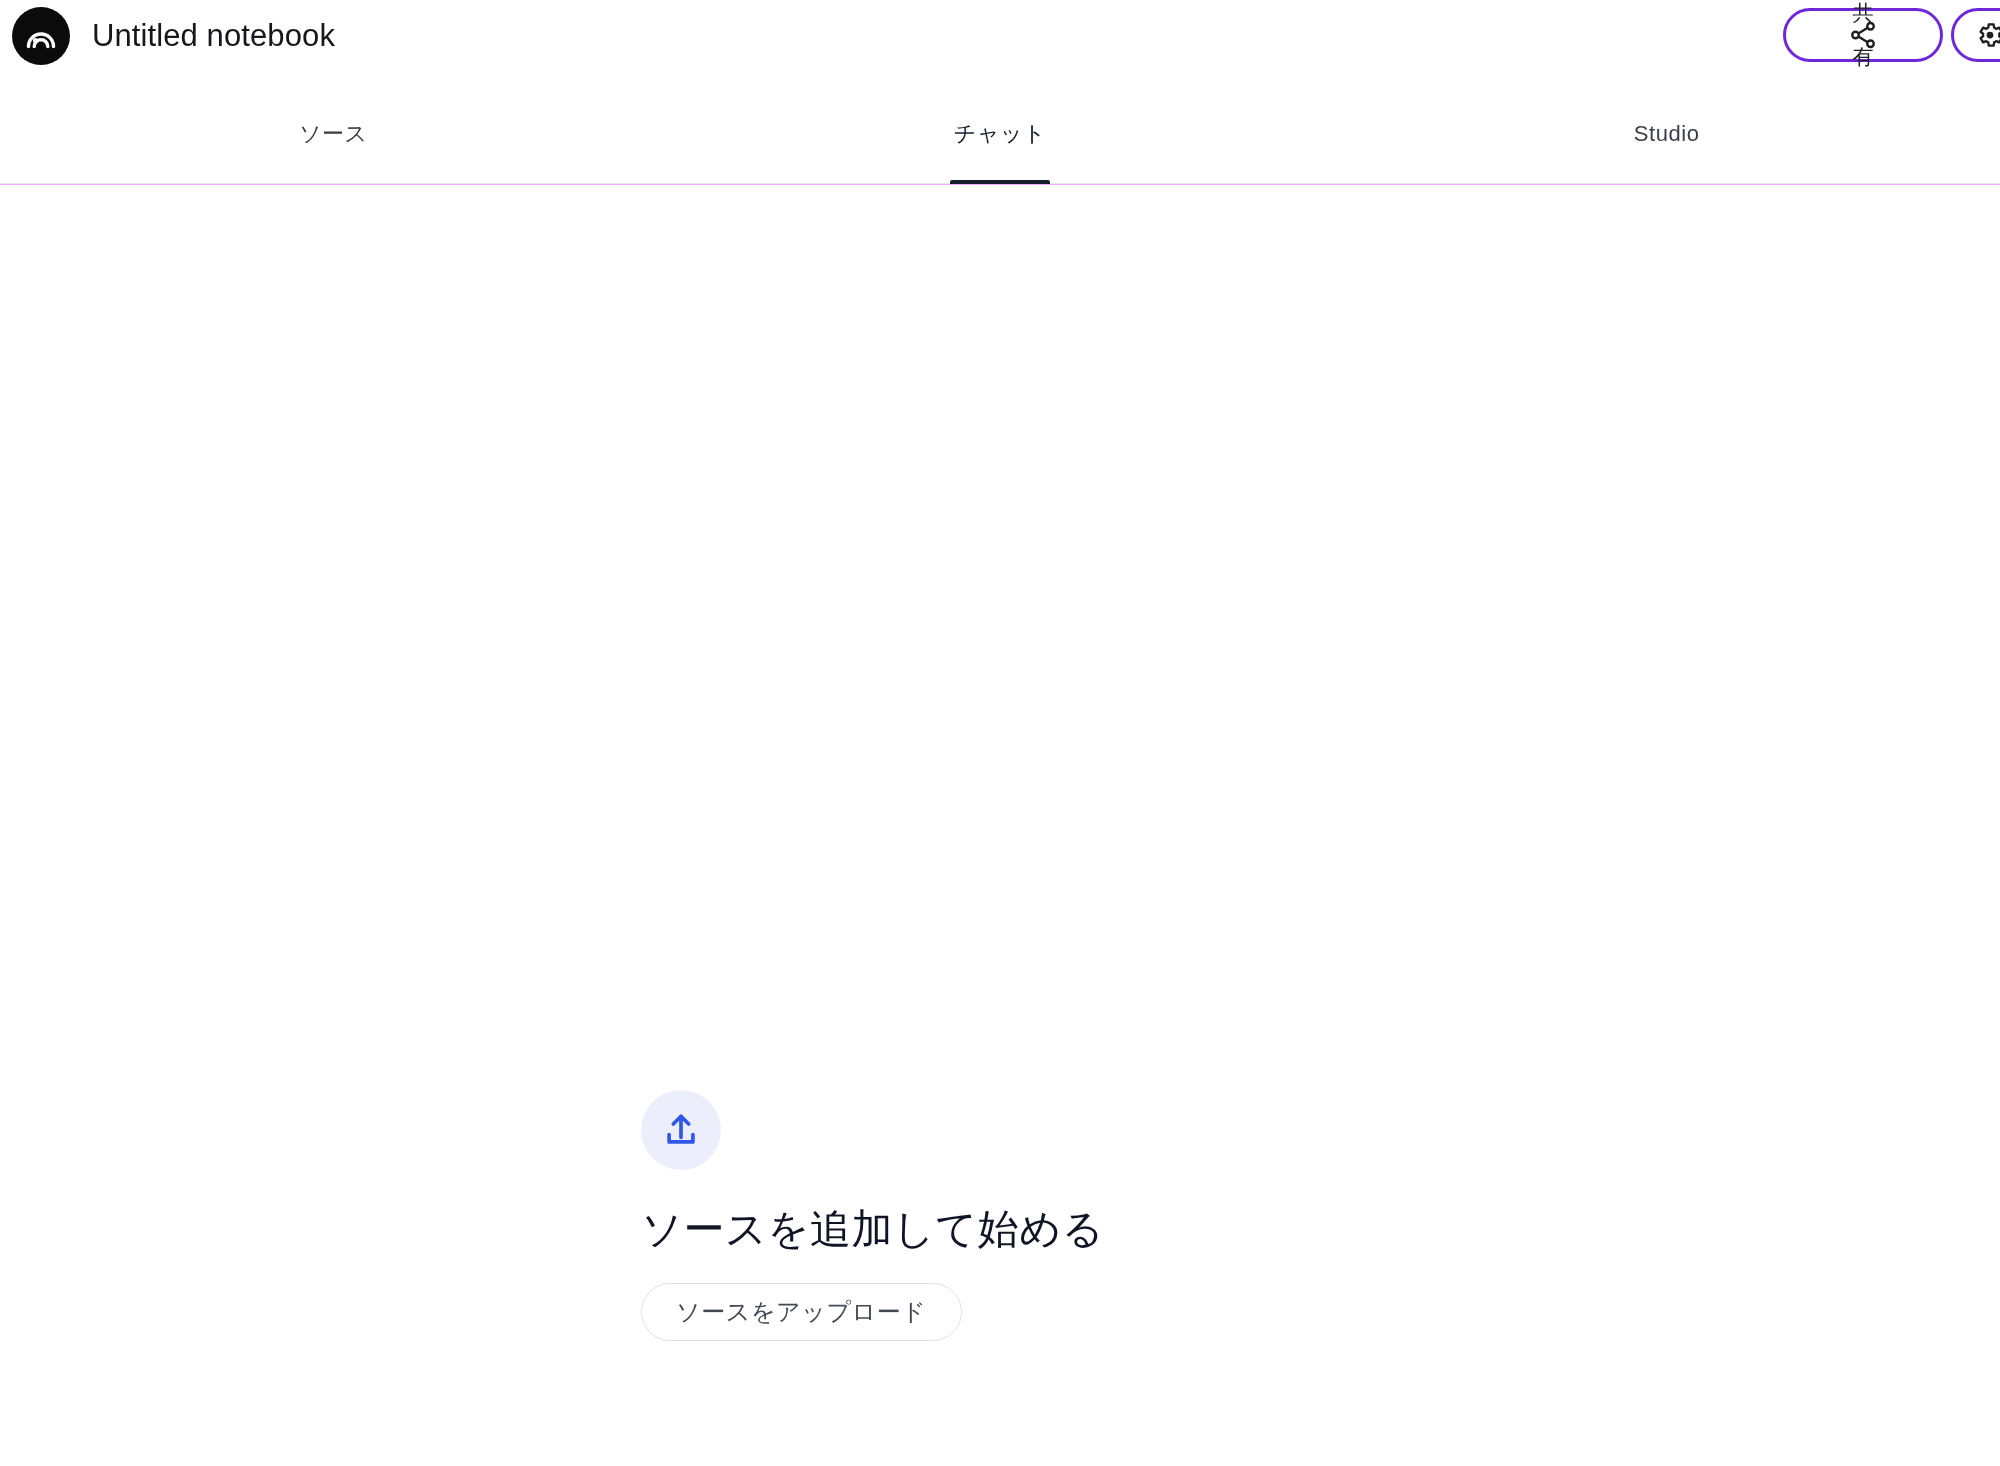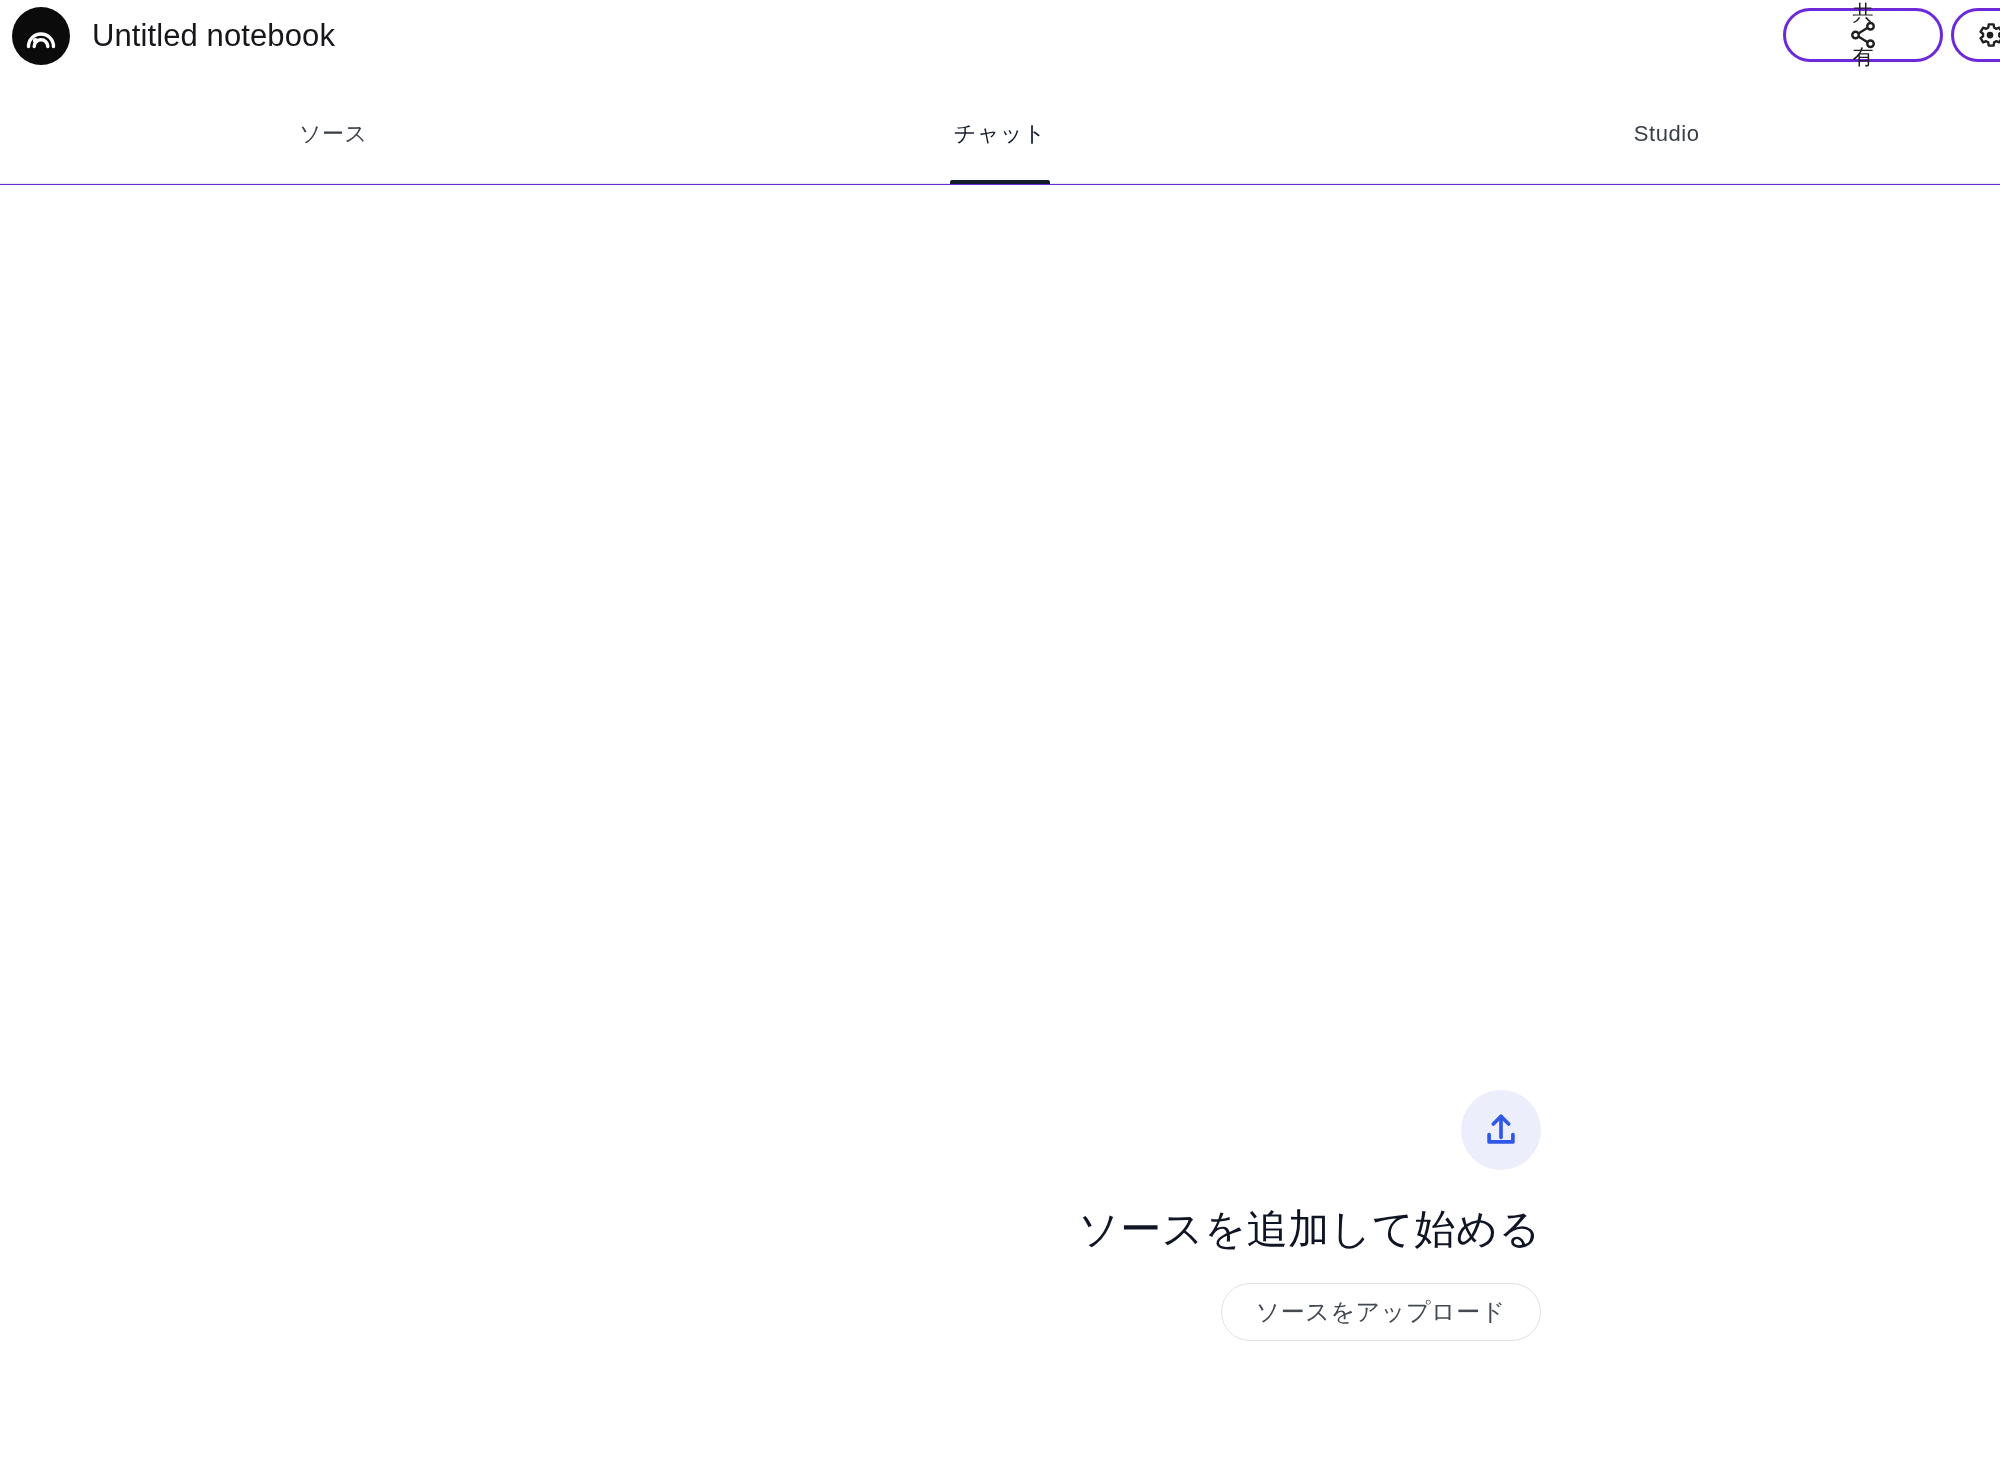--- a/index.html
+++ b/index.html
@@ -15,21 +15,21 @@
     background: #ffffff;
     font-family: "Liberation Sans", "DejaVu Sans", sans-serif;
     color: #1f1f1f;
     -webkit-font-smoothing: antialiased;
   }
 
   .app {
     position: relative;
     width: 2000px;
     height: 1466px;
-    background: #6d28d9;
+    background: #f0abfc;
     overflow: hidden;
   }
 
   
   .topbar {
     position: absolute;
     top: 0; left: 0;
     width: 2000px;
     height: 72px;
     display: flex;
@@ -170,21 +170,21 @@
   }
 
   .empty-state {
     position: absolute;
     left: 1091px;
     top: 905px;
     transform: translateX(-50%);
     width: 900px;
     display: flex;
     flex-direction: column;
-    align-items: flex-end;
+    align-items: flex-start;
   }
 
   .upload-circle {
     width: 80px;
     height: 80px;
     border-radius: 50%;
     background: #eceefc;
     display: flex;
     align-items: center;
     justify-content: center;

